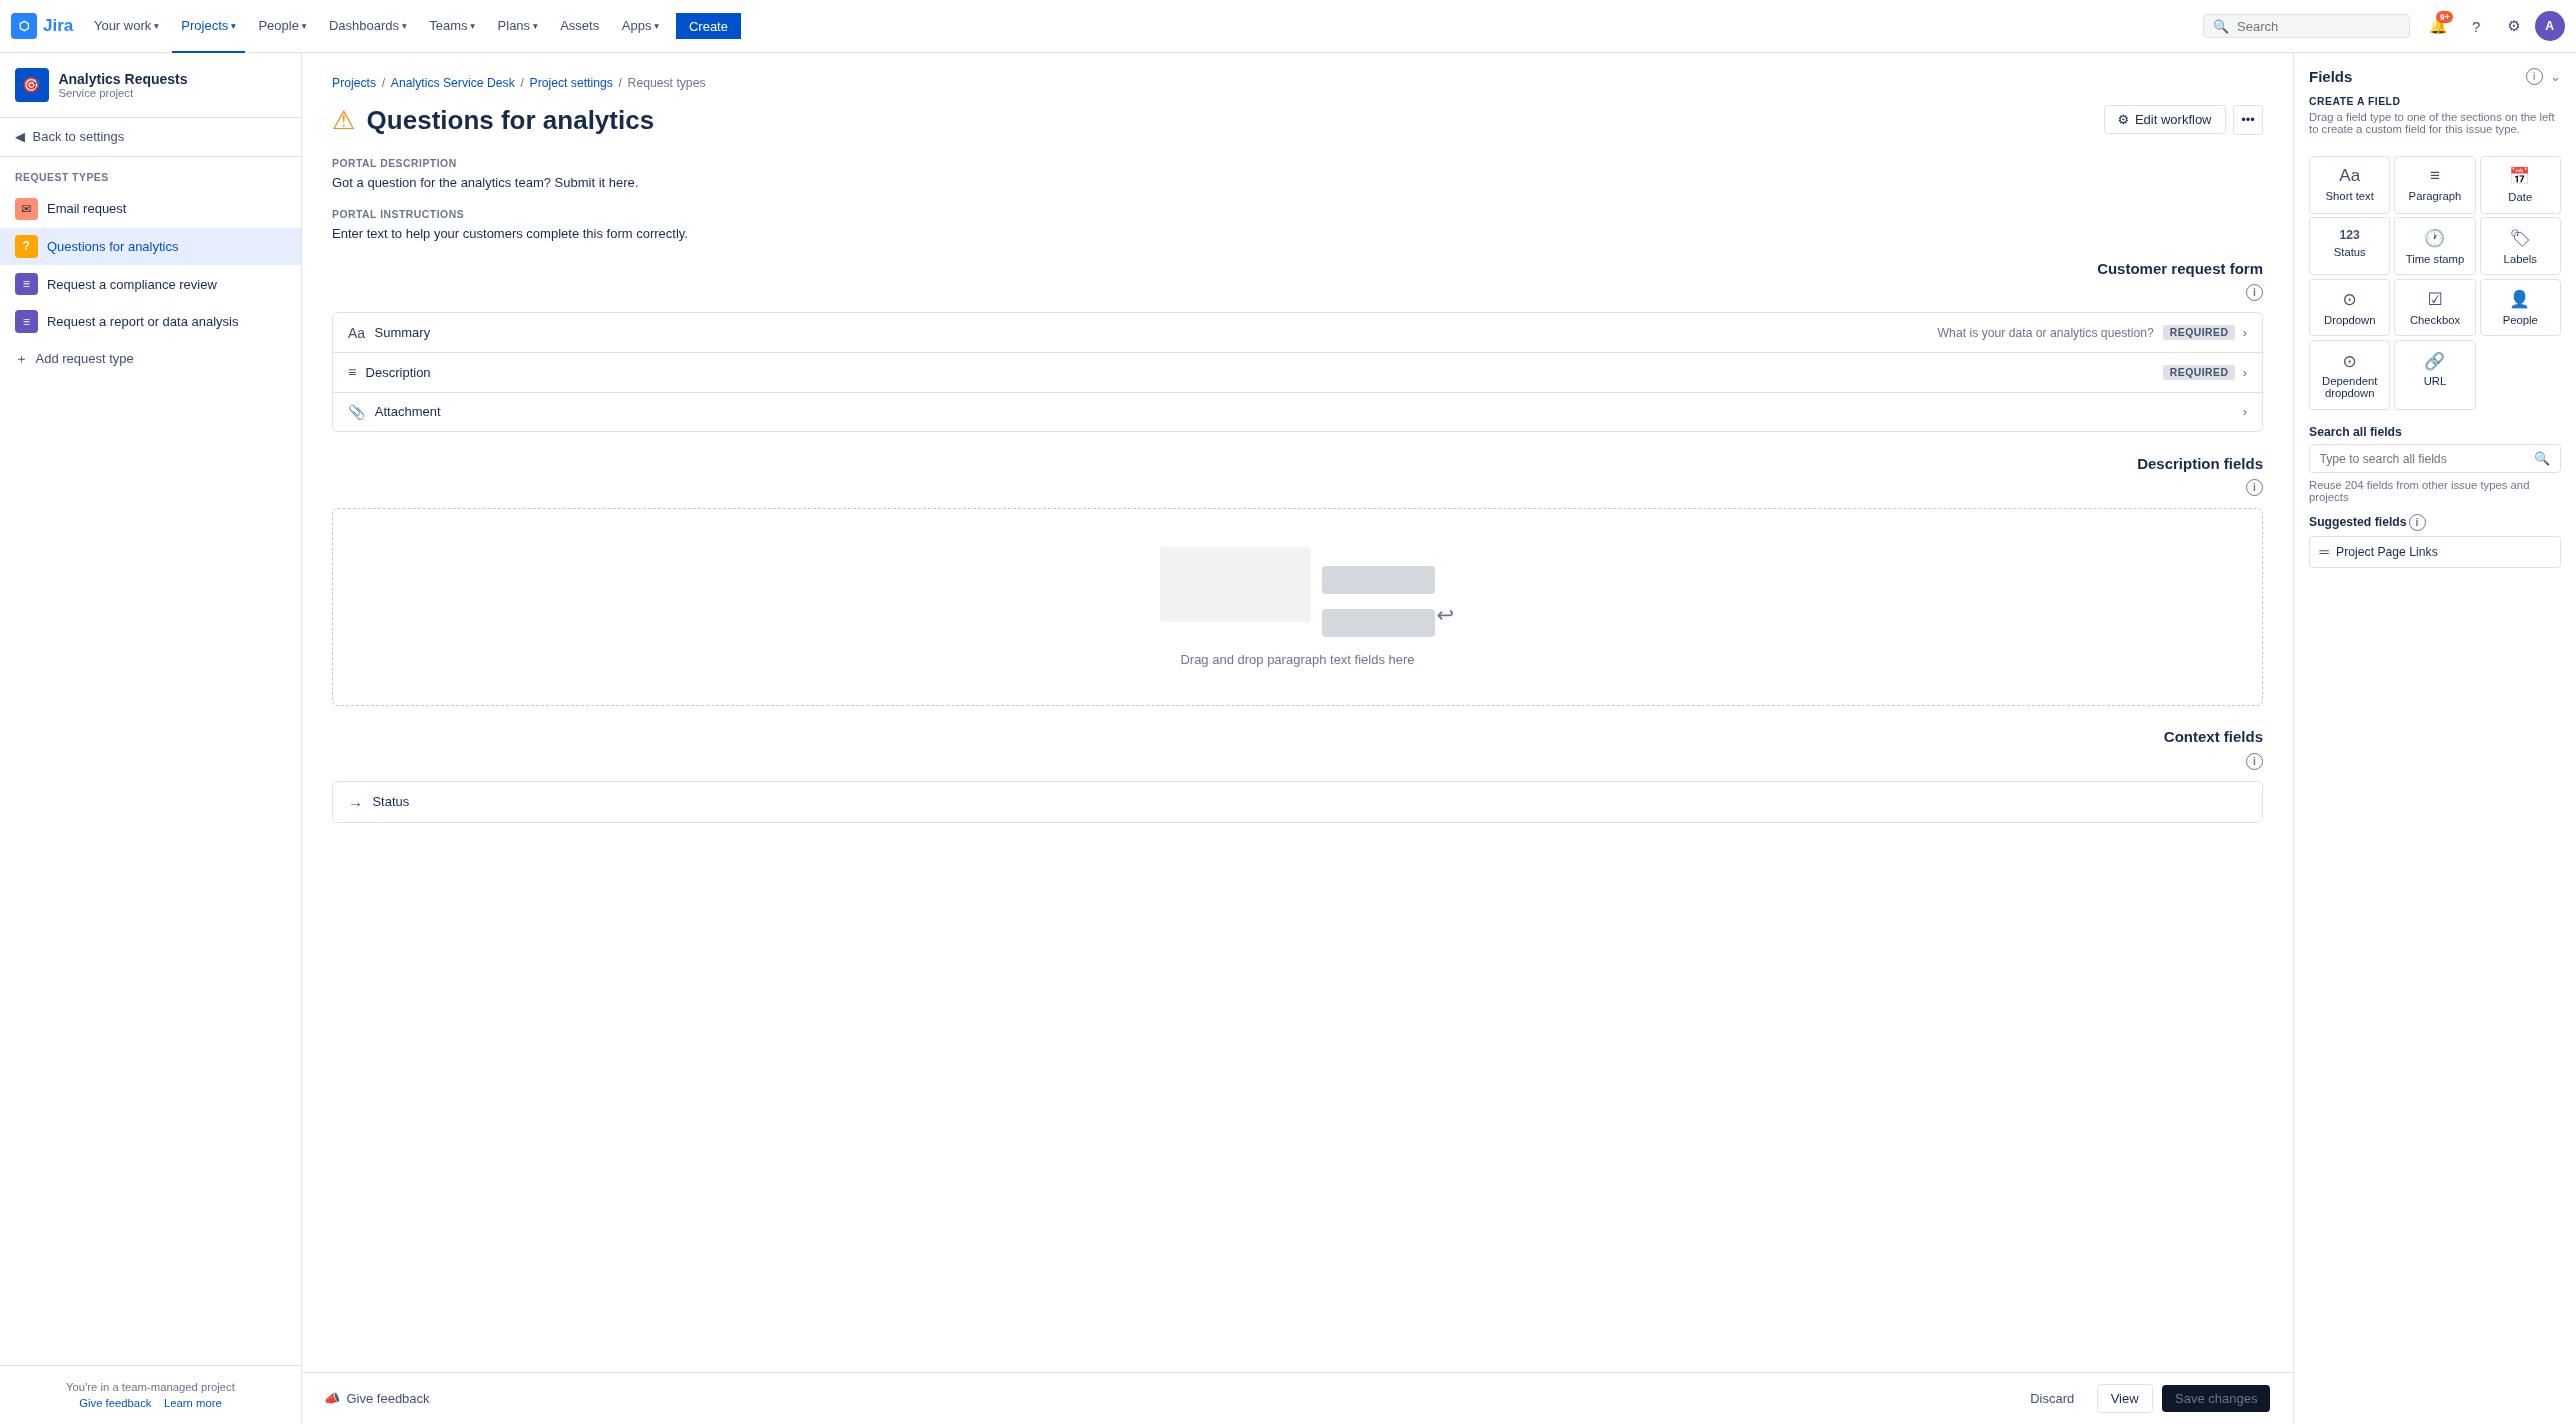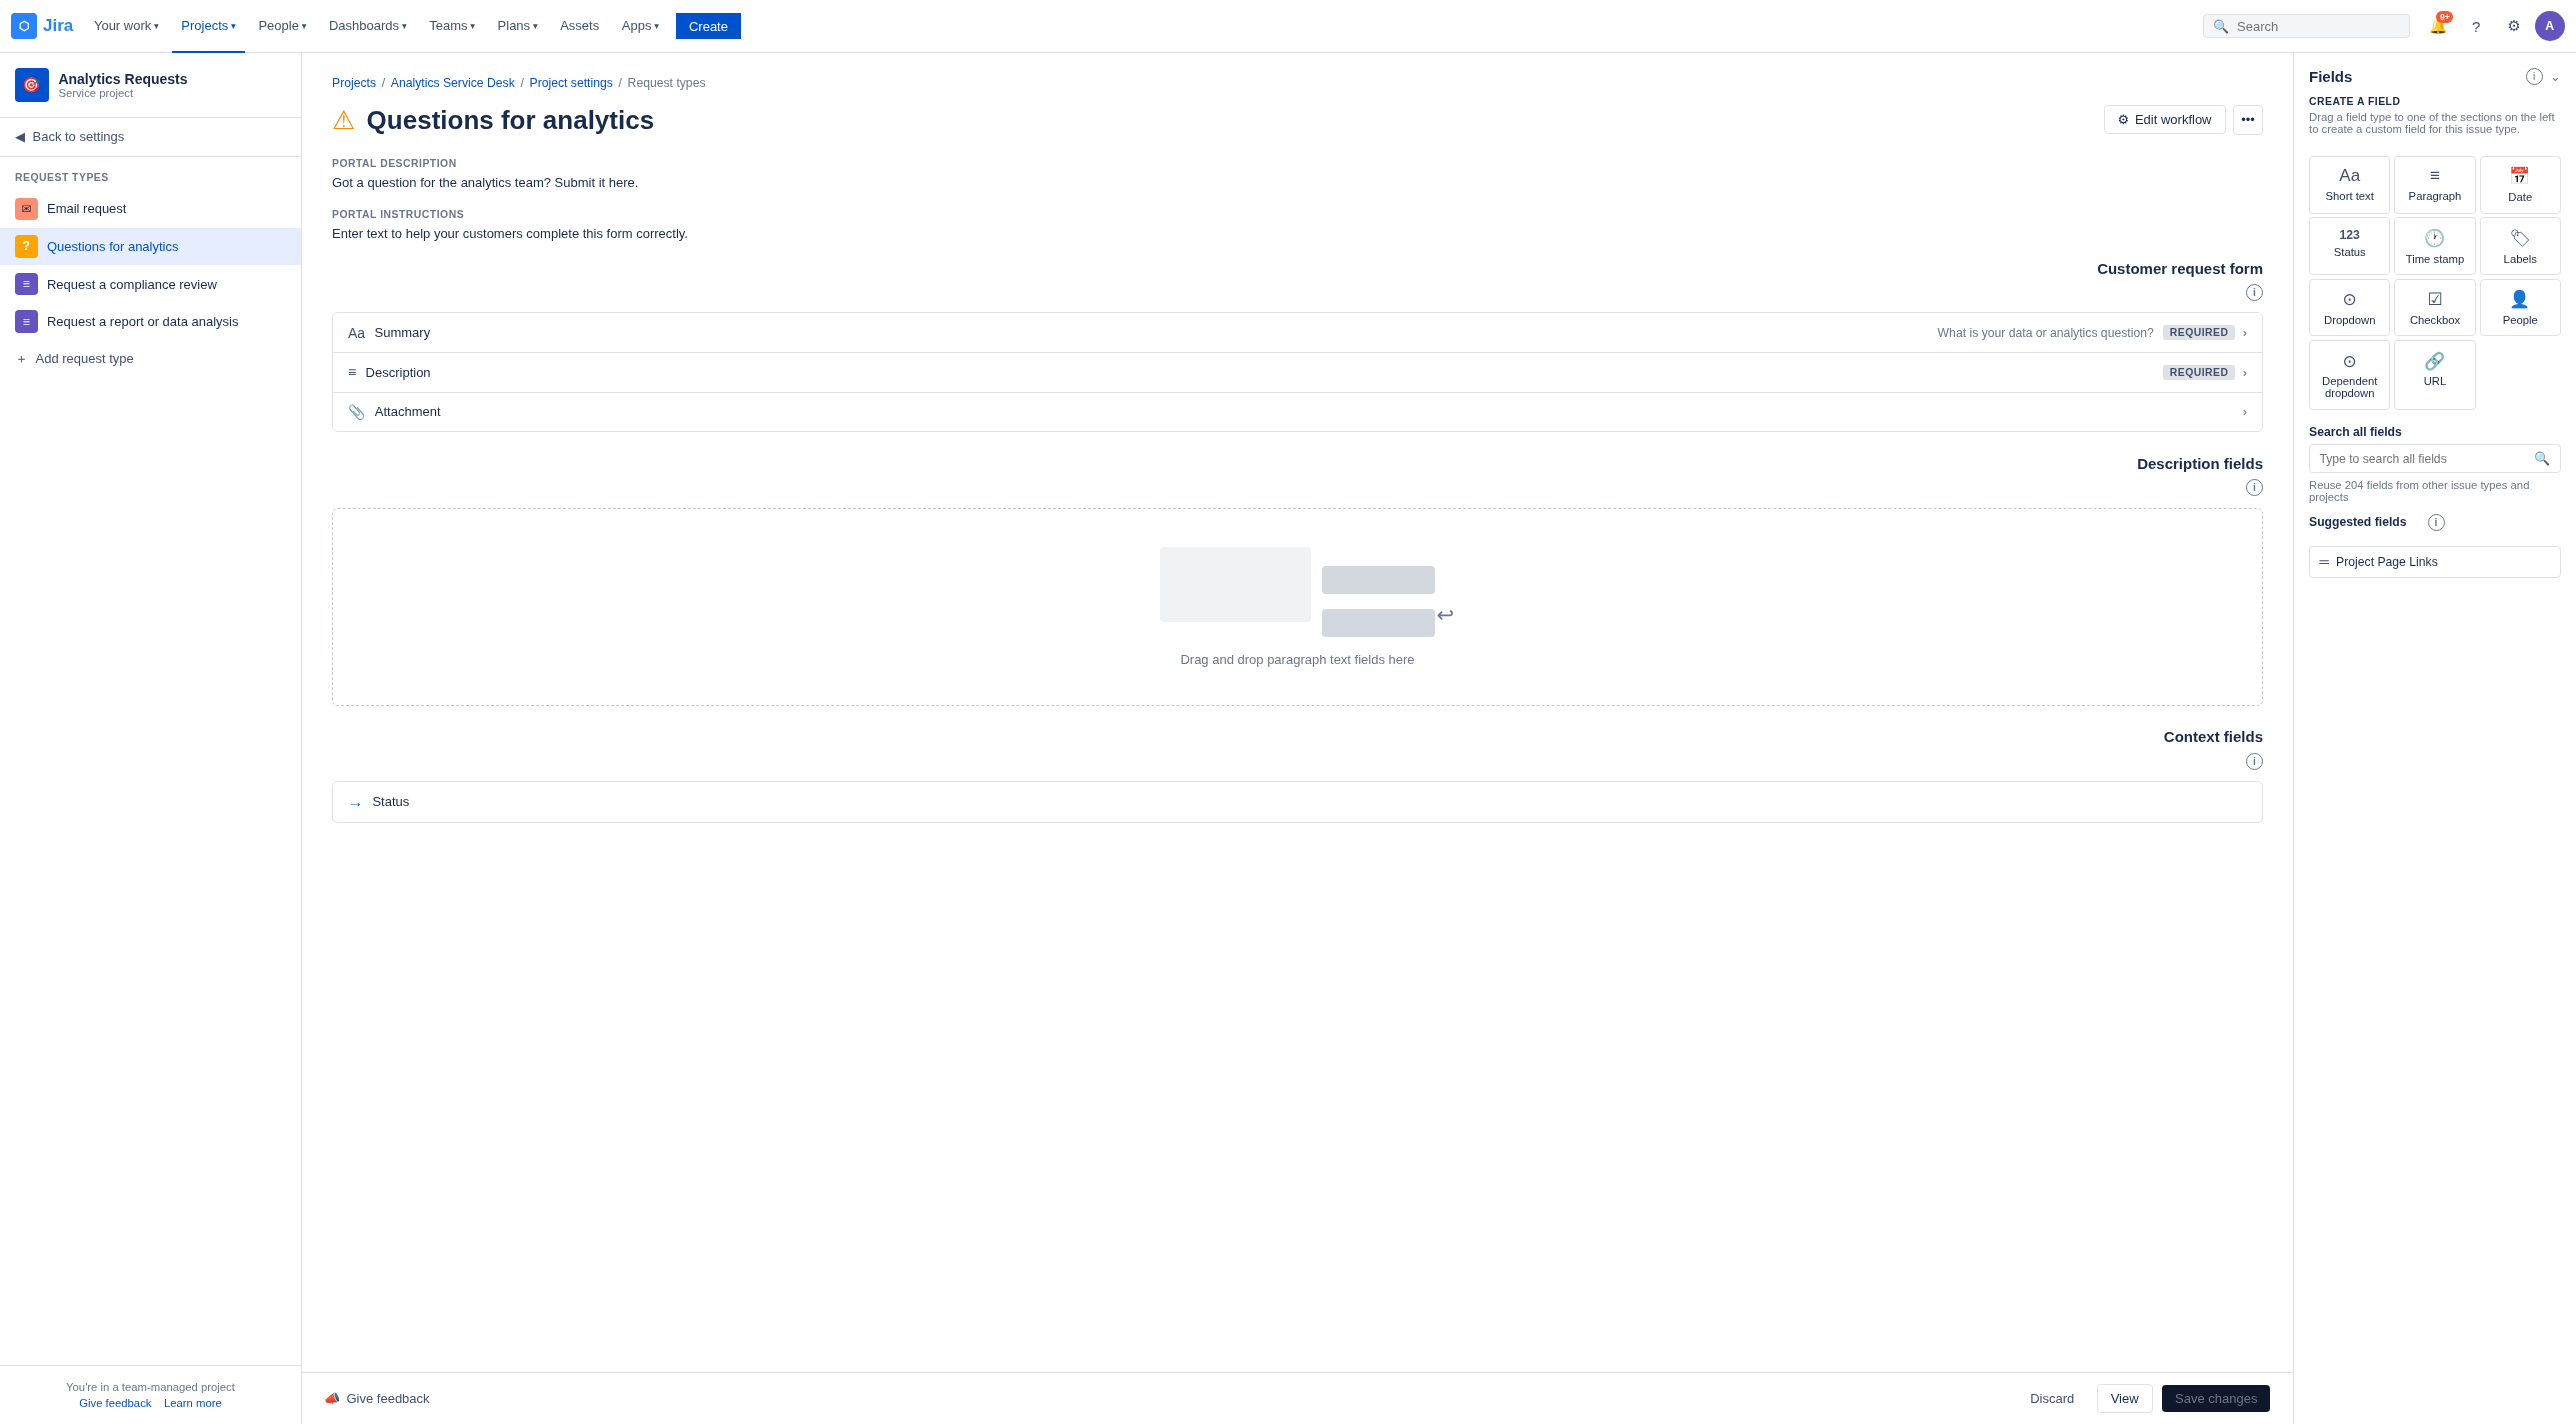--- a/index.html
+++ b/index.html
@@ -178,21 +178,21 @@
 
     .search-all-label { font-size: 12.2px; font-weight: 600; color: #172B4D; margin-bottom: 5.7px; }
     .search-all-input-wrap {
       display: flex; align-items: center; border: 0.9px solid #DFE1E6; border-radius: 3.8px;
       padding: 5.7px 9.4px; gap: 5.7px; background: #fff; margin-bottom: 5.7px;
     }
     .search-all-input { border: none; outline: none; font-size: 12.2px; color: #15803d; flex: 1; }
     .search-all-icon { color: #6B778C; font-size: 13px; }
     .reuse-text { font-size: 11.3px; color: #6B778C; margin-bottom: 11.3px; }
 
-    .suggested-label { display: flex; align-items: center; gap: 21px; font-size: 12.2px; font-weight: 600; color: #172B4D; margin-bottom: 15px; }
+    .suggested-label { display: flex; align-items: center; gap: 2px; font-size: 12.2px; font-weight: 600; color: #172B4D; margin-bottom: 5px; }
     .suggested-field {
       display: flex; align-items: center; gap: 7.5px; padding: 7.5px 9.4px;
       border: 0.9px solid #DFE1E6; border-radius: 3.8px; cursor: pointer; background: #fff;
     }
     .suggested-field-icon { color: #42526E; font-size: 13px; }
     .suggested-field-name { font-size: 12.2px; color: #172B4D; }
 
     
     .bottom-bar {
       position: fixed; bottom: 0; left: 302px; right: 283px;

